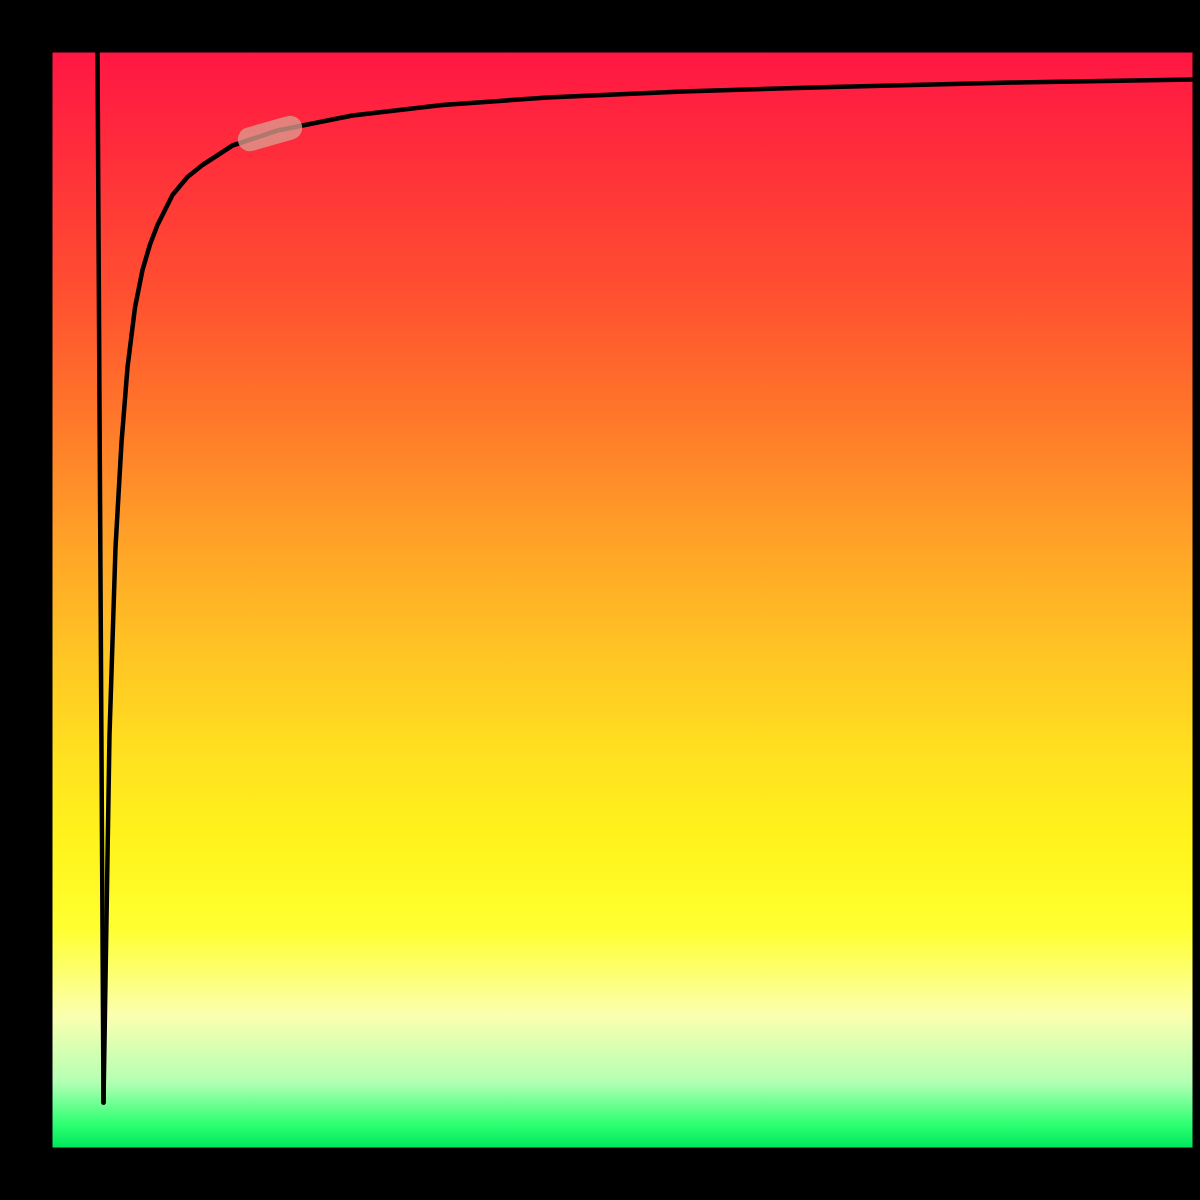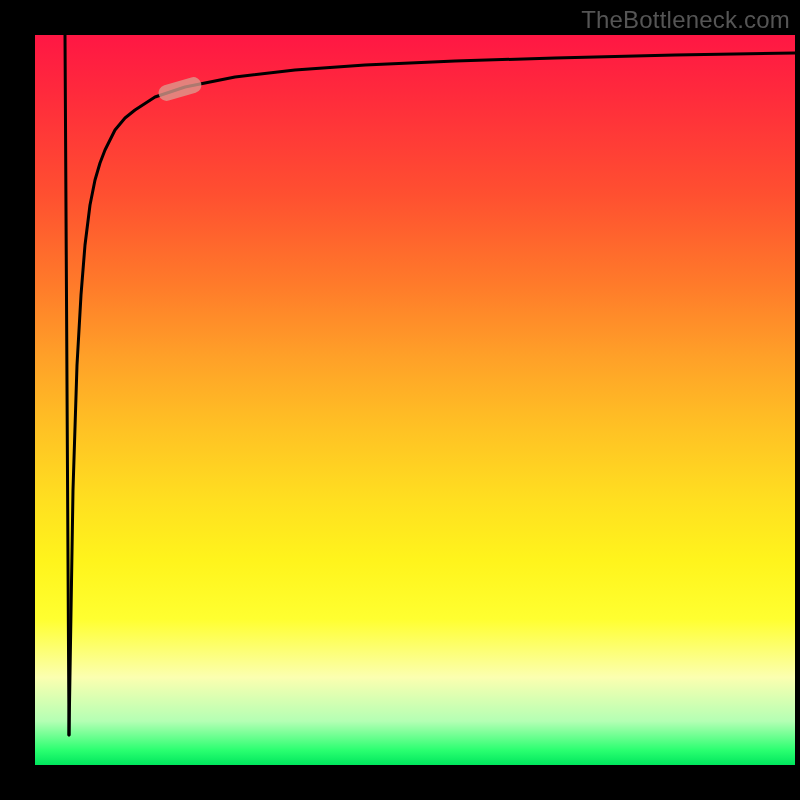--- a/index.html
+++ b/index.html
@@ -63,14 +63,13 @@
     <svg class="curve-layer" viewBox="0 0 760 730">
       <g id="curve-group">
           <path d="M 30 0 L 34 700" fill="none" stroke="#000000" stroke-width="3" stroke-linecap="round"></path>
           <path d="M 34 700 L 38 455 L 42 330 L 46 260 L 50 210 L 55 170 L 60 145 L 65 128 L 70 115 L 80 95 L 90 83 L 100 75 L 120 62 L 150 52 L 200 42 L 260 35 L 330 30 L 420 26 L 520 23 L 640 20 L 760 18" fill="none" stroke="#000000" stroke-width="3" stroke-linejoin="round" stroke-linecap="round"></path>
         </g>
       <g id="marker-group">
           <rect x="123" y="46" width="44" height="16" rx="8" ry="8" fill="#dd9b8e" fill-opacity="0.78" transform="rotate(-16 145 54)"></rect>
         </g>
     </svg>
   </div>
-  <div class="attribution">TheBottleneck.com</div>
 </div>
 
 </body></html>

